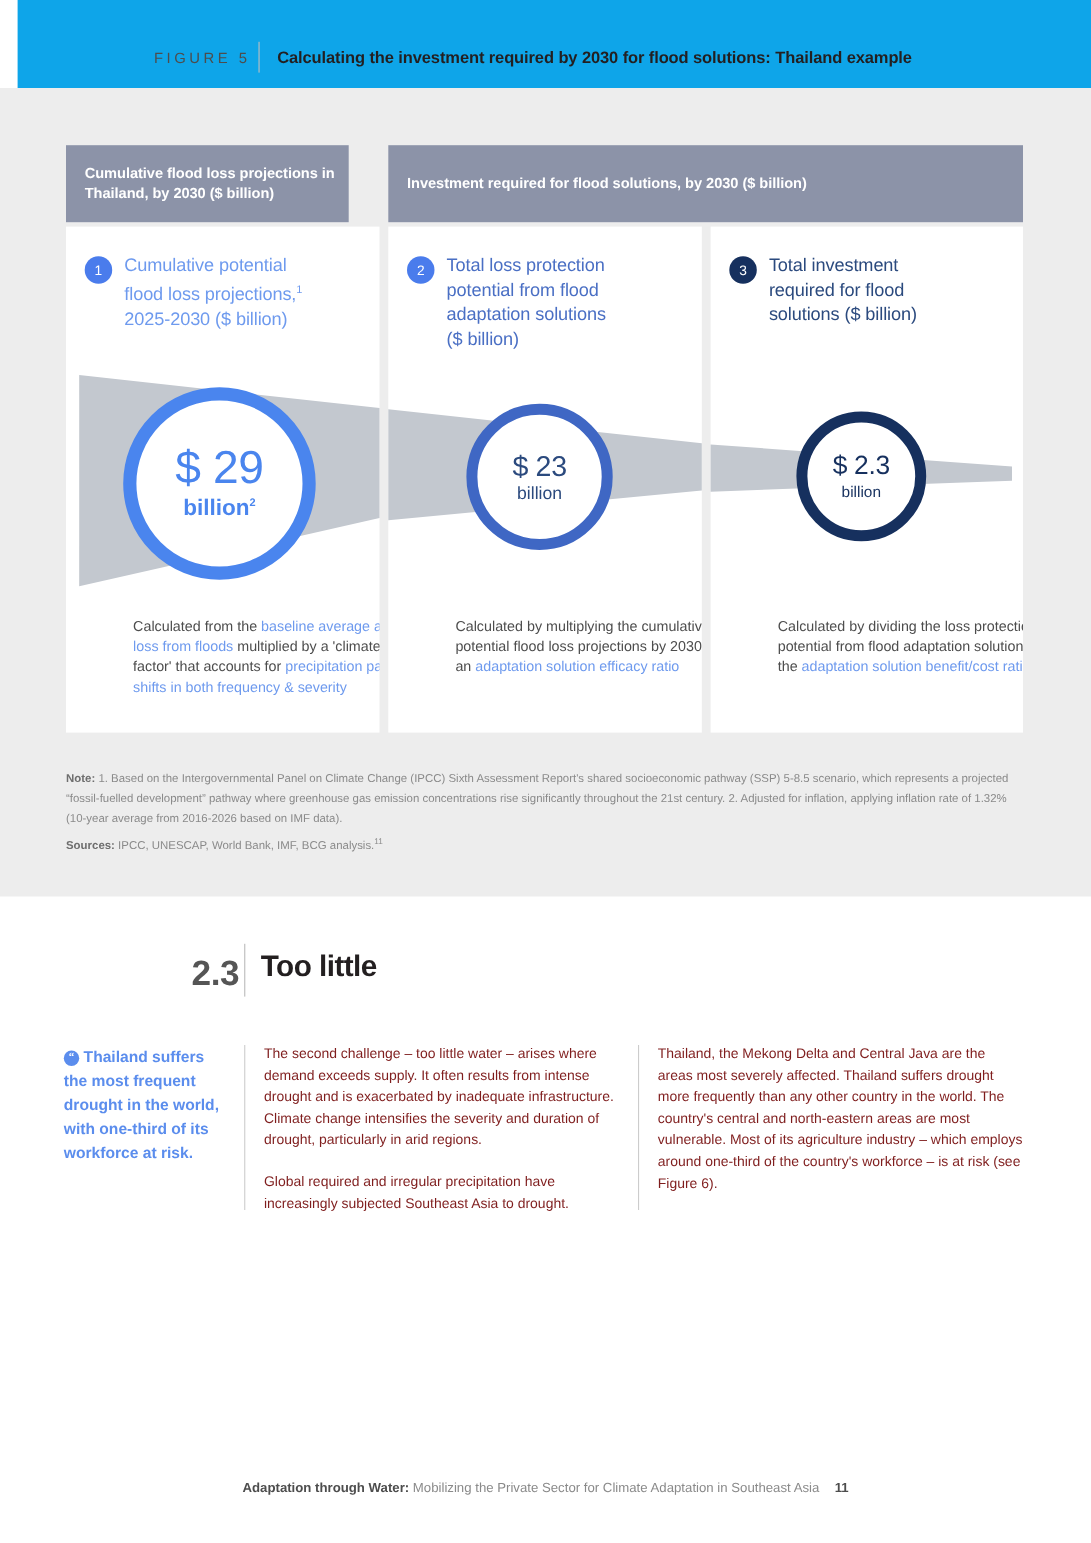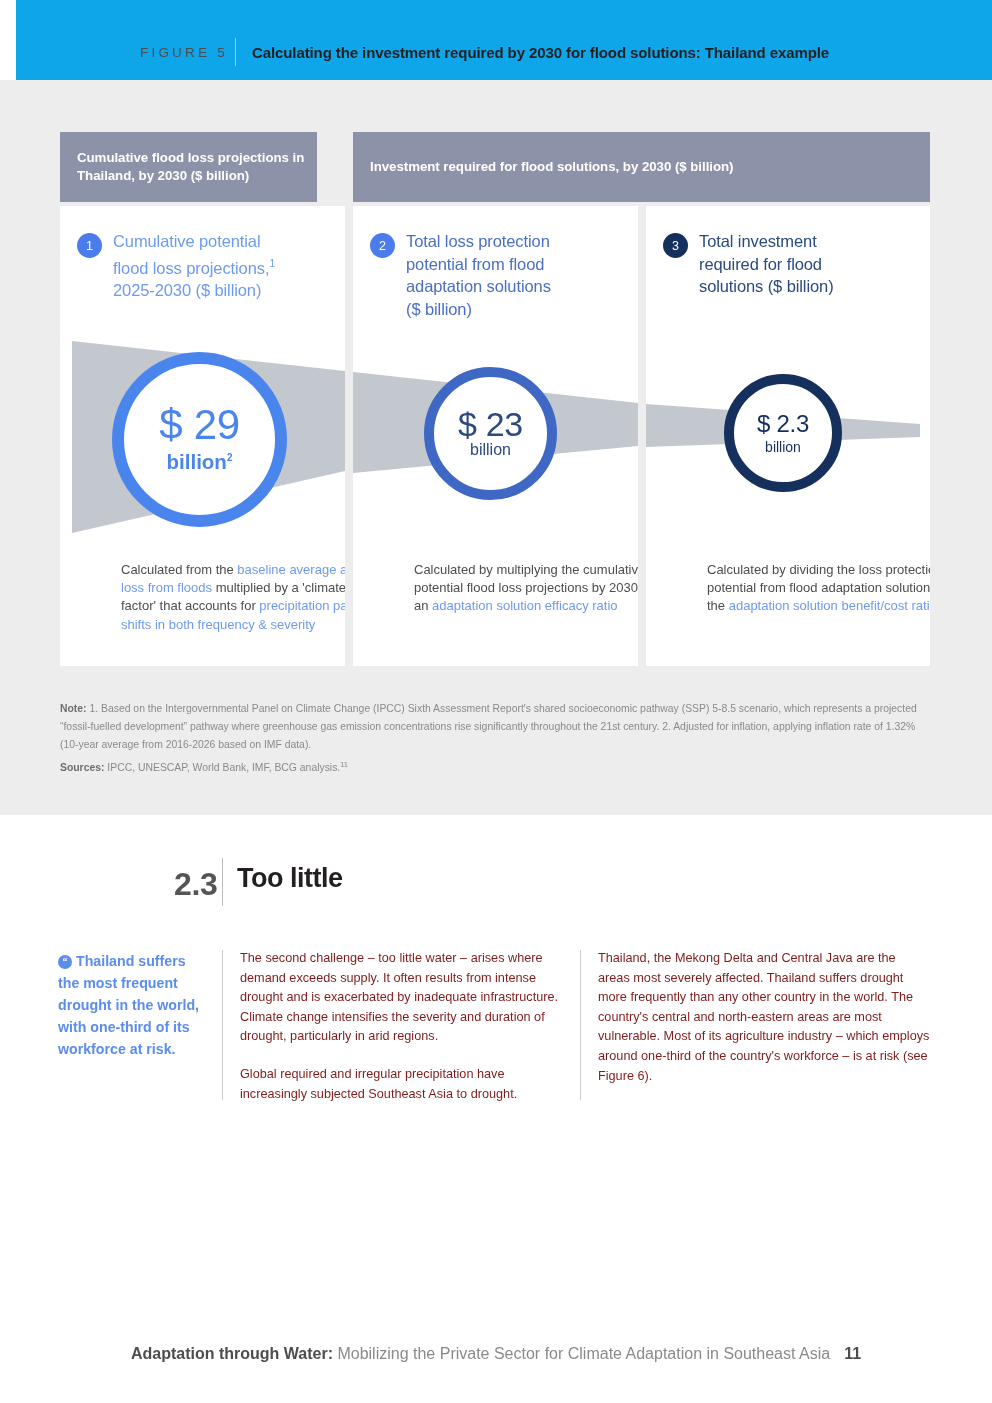--- a/index.html
+++ b/index.html
@@ -111,21 +111,21 @@
     border:10px solid #3f67c4;
   }
   .c3{
     left:724px; top:374px; width:118px; height:118px;
     border:10px solid #16305e;
   }
   .c-amount{ font-weight:400; letter-spacing:-0.3px; }
   .c-unit{ font-weight:700; }
   .c1 .c-amount{ font-size:42px; color:#4a85ee; line-height:40px;}
   .c1 .c-unit  { font-size:20.5px; color:#4a85ee; line-height:24px; margin-top:1px;}
-  .c2 .c-amount{ font-size:34px; color:#2b4a7e; line-height:30px;}
+  .c2 .c-amount{ font-size:26px; color:#2b4a7e; line-height:30px;}
   .c2 .c-unit  { font-size:16px; color:#2b4a7e; line-height:19px; font-weight:400; margin-top:1px;}
   .c3 .c-amount{ font-size:24px; color:#16305e; line-height:28px;}
   .c3 .c-unit  { font-size:14px; color:#16305e; line-height:17px; font-weight:400; margin-top:1px;}
 
   
   .caption{
     position:absolute; left:17px; top:355px; width:258px;
     font-size:13px; line-height:18.2px; color:#4d4d4d;margin-left:44px;
   }
   .caption .hl{ color:#6e9aee; }
@@ -181,21 +181,21 @@
     position:absolute; top:949px;
     font-size:12.7px; line-height:19.6px; color:#7f1d1d;
   }
   .col-a{ left:240px; width:330px; }
   .col-b{ left:598px; width:332px; }
   .body-col p{ margin:0 0 18px 0; }
 
   
   .footer{
     position:absolute; left:0; top:1345px; width:992px;
-    text-align:center; font-size:16px; color:#8a8a8a;
+    text-align:center; font-size:12px; color:#8a8a8a;
   }
   .footer b{ color:#4d4d4d; font-weight:700; }
   .footer .pg{ color:#4d4d4d; font-weight:700; margin-left:14px; }
 </style>
 </head>
 <body>
 
 <div class="title-strip">
   <div class="fig-label">FIGURE 5</div>
   <div class="fig-divider"></div>

